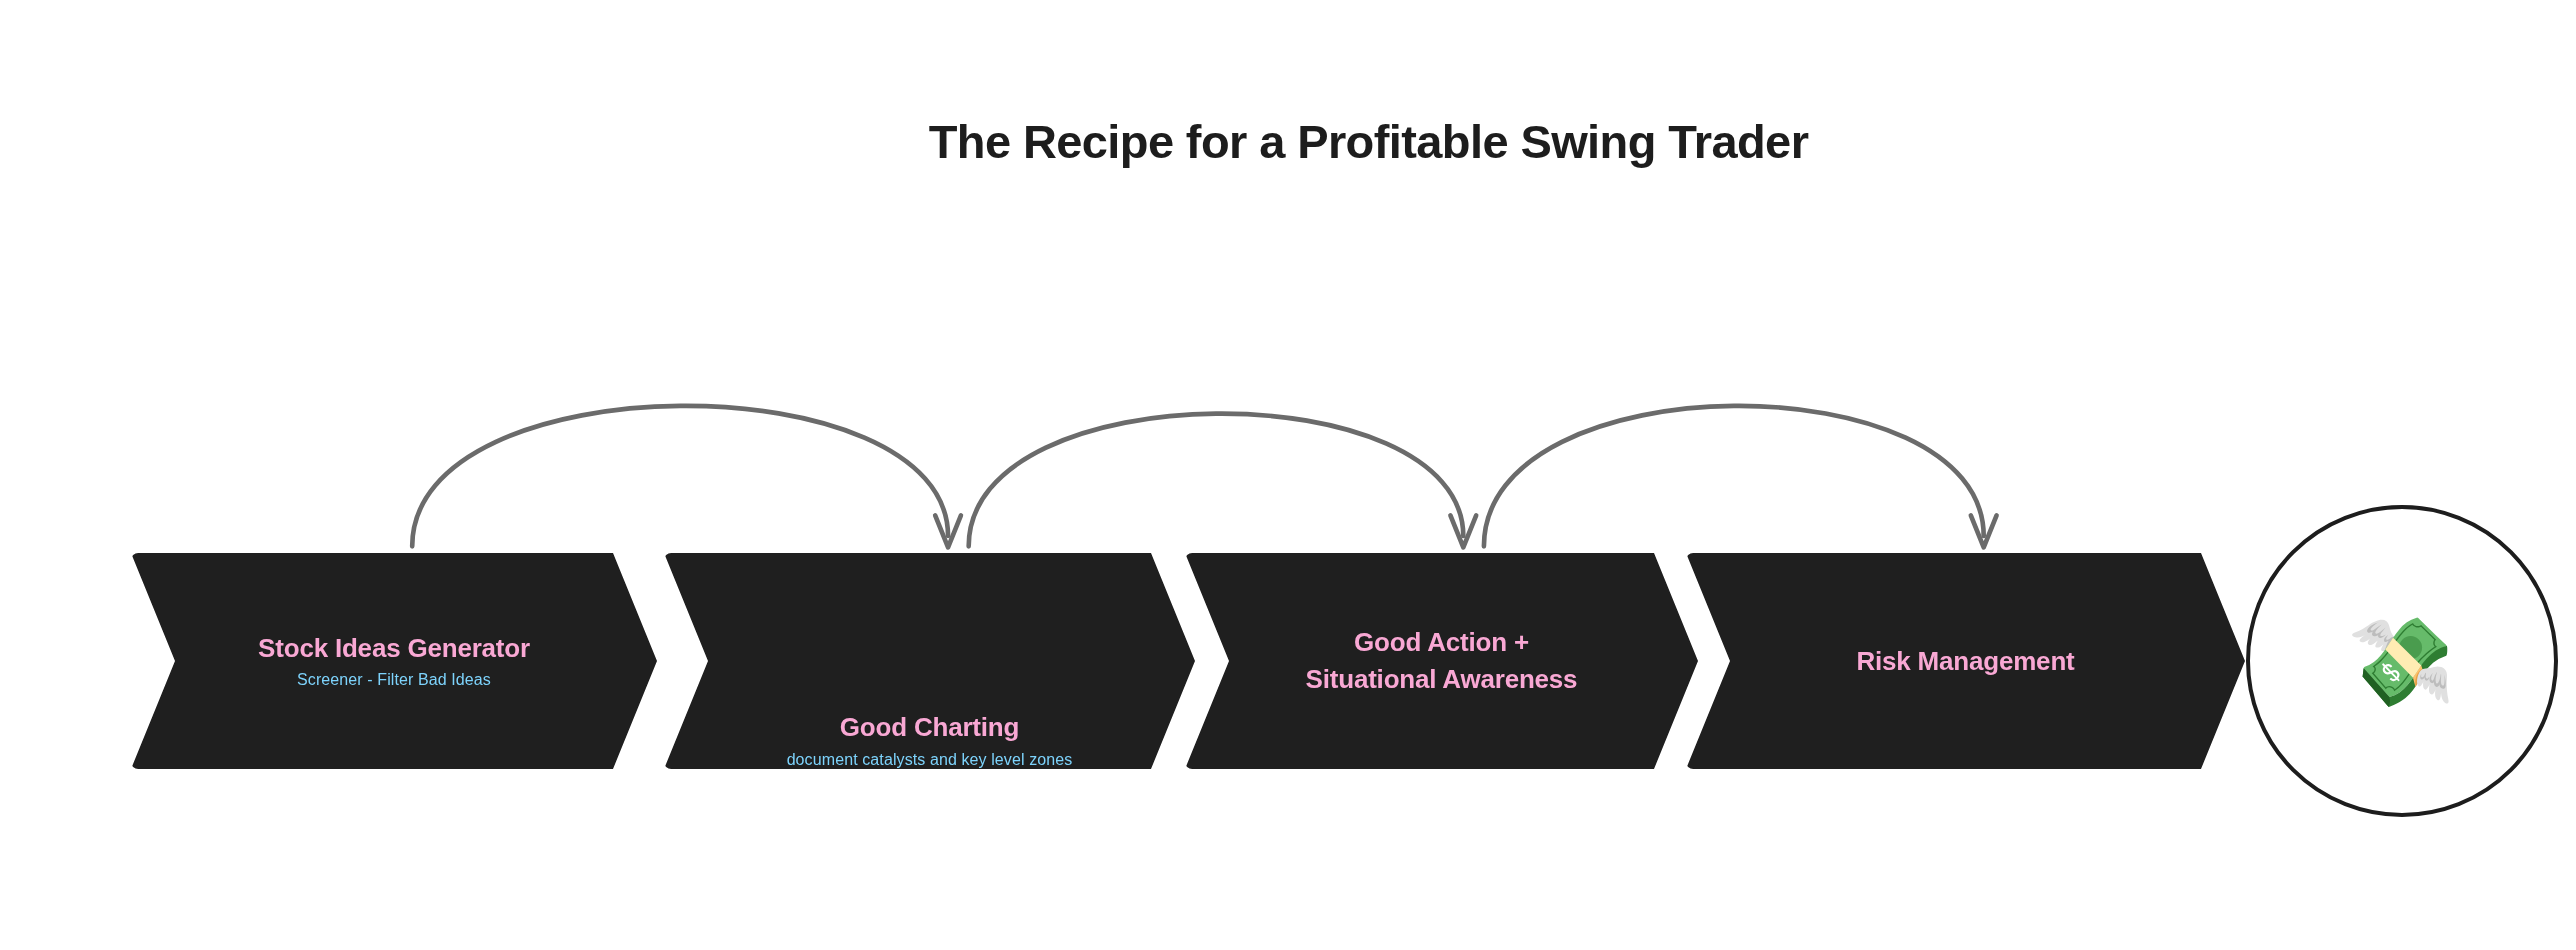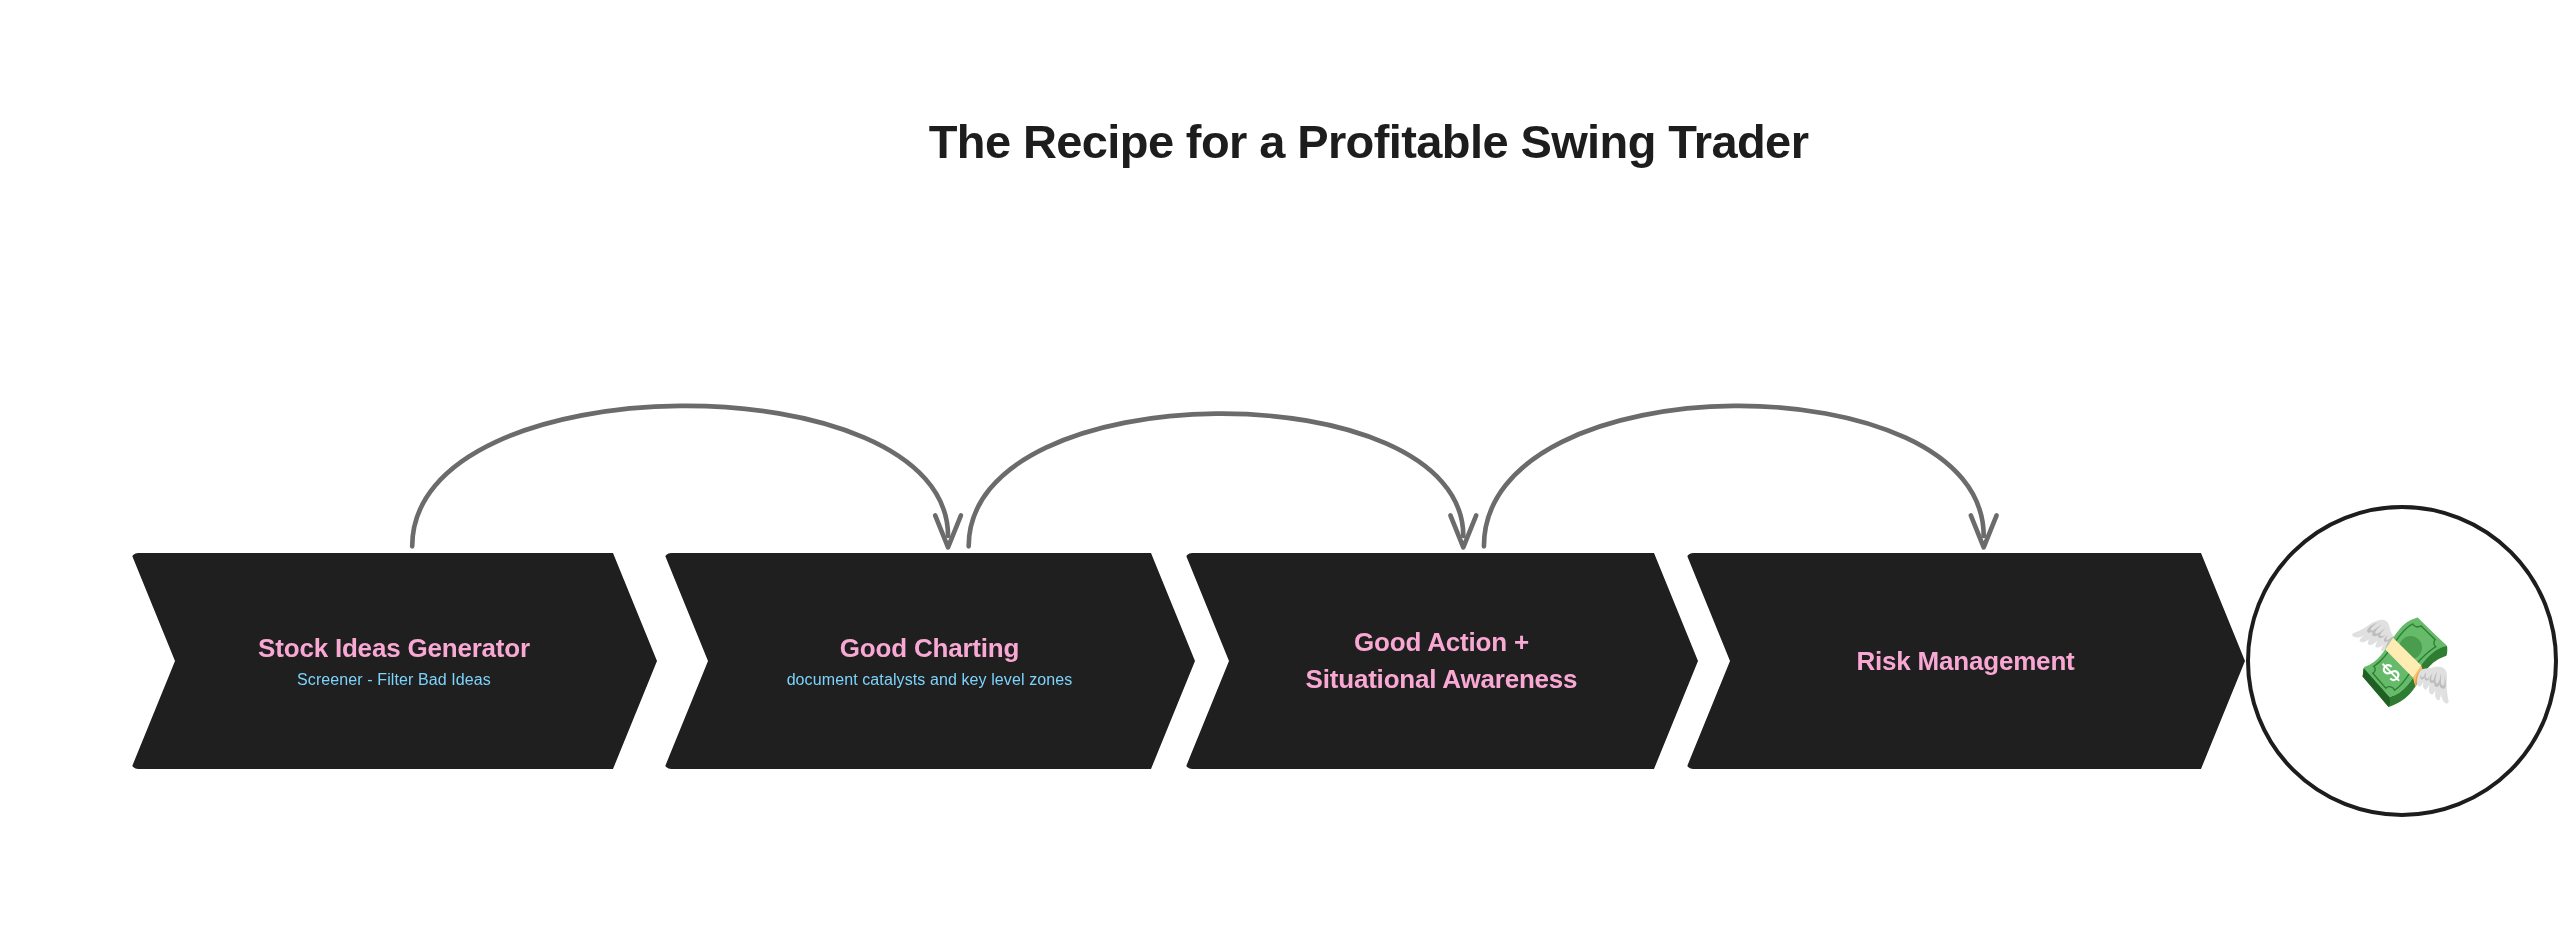--- a/index.html
+++ b/index.html
@@ -165,21 +165,21 @@
 
   <div id="flow">
 
     <div class="chevron" style="left:131px; width:526px;">
       <div class="chev-inner">
         <div class="chev-title">Stock Ideas Generator</div>
         <div class="chev-sub">Screener - Filter Bad Ideas</div>
       </div>
     </div>
 
-    <div class="chevron" style="left:664px; width:531px;">
+    <div class="chevron" style="left:664px; width:531px;justify-content:flex-end;">
       <div class="chev-inner">
         <div class="chev-title">Good Charting</div>
         <div class="chev-sub">document catalysts and key level zones</div>
       </div>
     </div>
 
     <div class="chevron two-line" style="left:1185px; width:513px;">
       <div class="chev-inner">
         <div class="chev-title">Good Action +
 Situational Awareness</div>

